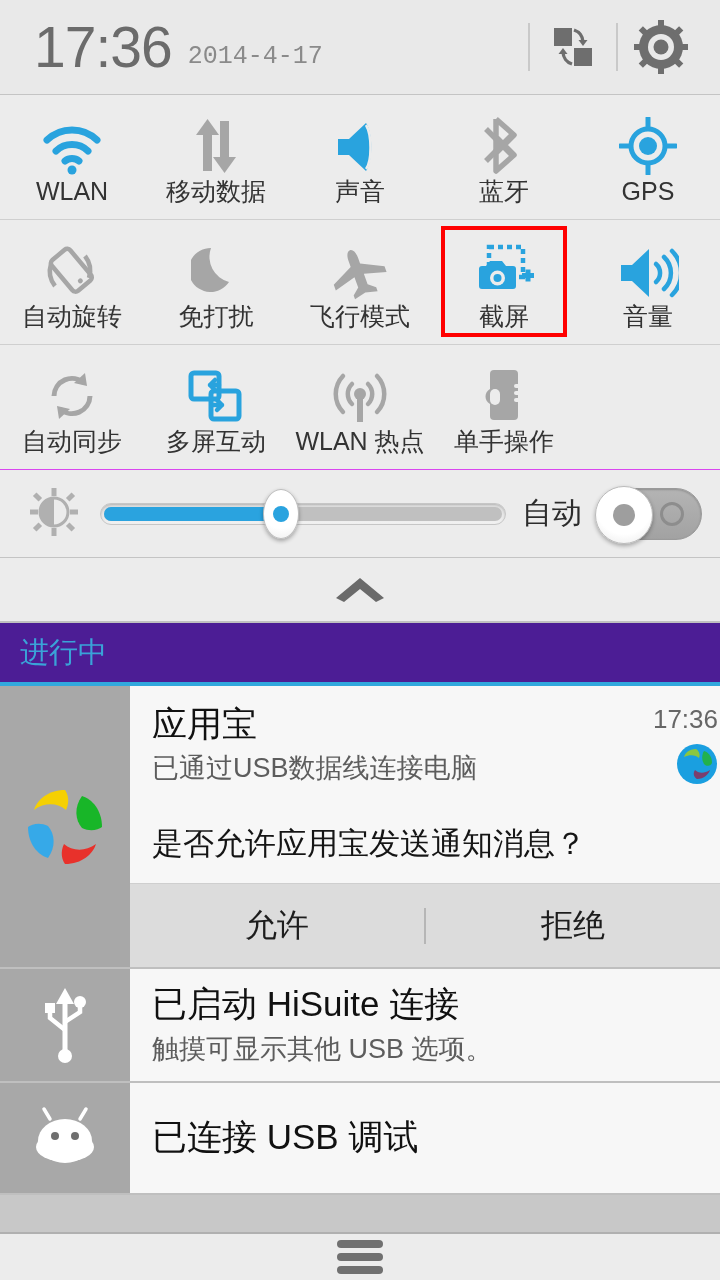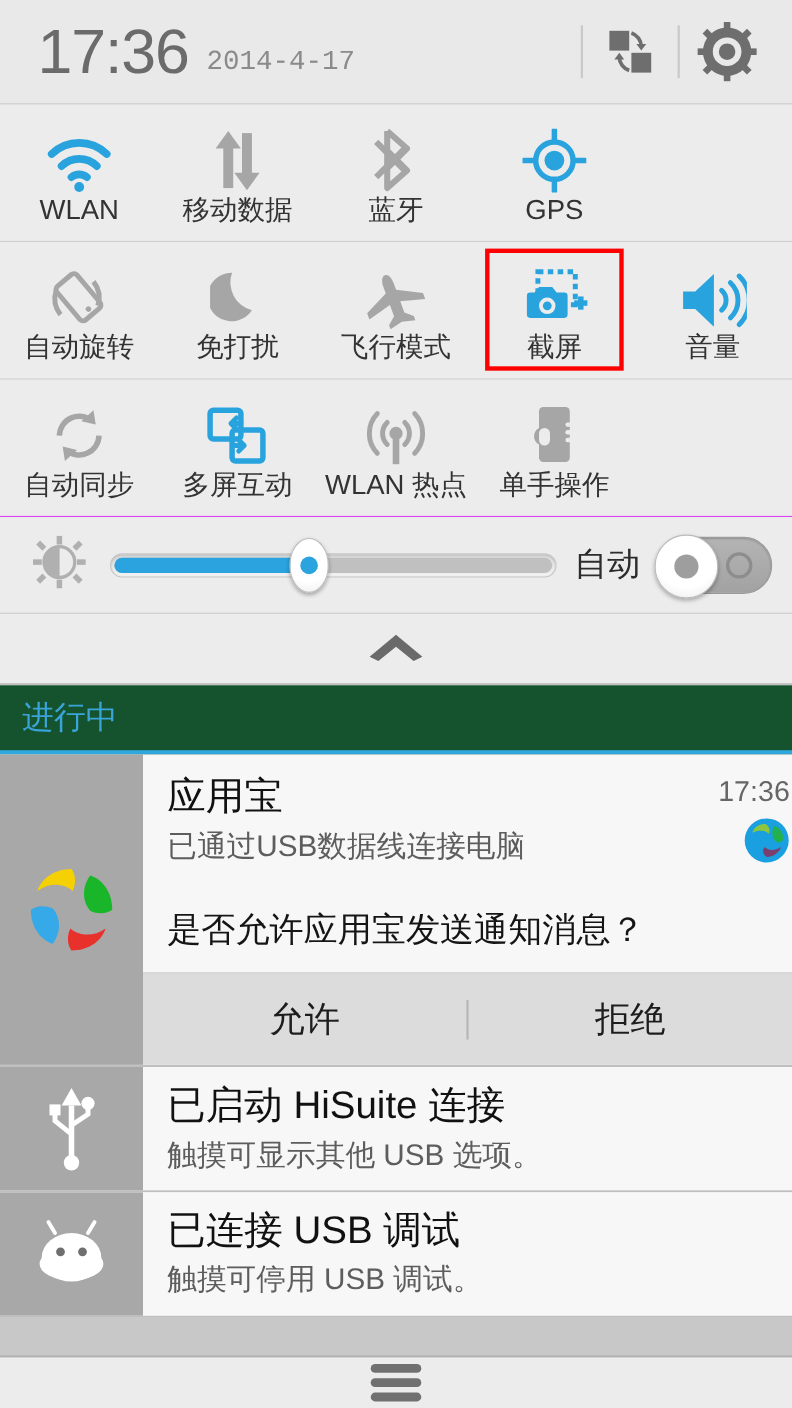--- a/index.html
+++ b/index.html
@@ -188,21 +188,21 @@
     height: 65px;
     background: #ececec;
     display: flex; align-items: center; justify-content: center;
     border-bottom: 2px solid #c0c0c0;
     flex: none;
   }
 
   
   .section-hd {
     height: 63px;
-    background: #14532d;
+    background: #4c1d95;
     display: flex; align-items: center;
     padding-left: 20px;
     border-bottom: 4px solid #31a8dd;
     flex: none;
   }
   .section-hd span {
     font-size: 29px;
     color: #3aa3d8;
   }
 
@@ -355,20 +355,30 @@
               <rect x="15" y="12" width="9" height="42"></rect>
               <path d="M19.5 2 L31 18 L8 18 Z"></path>
               <rect x="32" y="4" width="9" height="42"></rect>
               <path d="M36.5 56 L25 40 L48 40 Z"></path>
             </g>
           </svg>
         </div>
         <div class="qs-label">移动数据</div>
       </div>
 
+      <div class="qs-tile">
+        <div class="qs-ico">
+          <svg width="56" height="56" viewBox="0 0 56 56">
+            <path d="M6 20 h11 L34 4 v48 L17 36 H6 Z" fill="#29a3de"></path>
+            <path d="M34 4 c7 10 7 38 0 48" fill="#29a3de"></path>
+            <path d="M34 6 c6 10 6 36 0 44" fill="none" stroke="#ececec" stroke-width="2.5"></path>
+          </svg>
+        </div>
+        <div class="qs-label">声音</div>
+      </div>
 
       <div class="qs-tile">
         <div class="qs-ico">
           <svg width="44" height="60" viewBox="0 0 44 60">
             <path d="M14 4 L32 20 L14 38 L14 4 M14 22 L32 40 L14 56 L14 22" fill="none" stroke="#a6a6a6" stroke-width="5.5" stroke-linejoin="round"></path>
             <path d="M4 14 L30 40" stroke="#a6a6a6" stroke-width="5.5" fill="none"></path>
             <path d="M4 46 L30 20" stroke="#a6a6a6" stroke-width="5.5" fill="none"></path>
           </svg>
         </div>
         <div class="qs-label">蓝牙</div>
@@ -636,21 +646,20 @@
           <path d="M12 36 a27 22 0 0 1 54 0 a27 22 0 0 1 -54 0 Z" fill="#ffffff"></path>
           <ellipse cx="39" cy="42" rx="29" ry="15" fill="#ffffff"></ellipse>
           <circle cx="29" cy="31" r="4" fill="#6f6f6f"></circle>
           <circle cx="49" cy="31" r="4" fill="#6f6f6f"></circle>
         </svg>
       </div>
       <div class="notif-body">
         <div class="notif-main">
           <div class="notif-texts">
             <div class="notif-title">已连接 USB 调试</div>
-            <div class="notif-sub">触摸可停用 USB 调试。</div>
           </div>
         </div>
       </div>
     </div>
 
     <div style="flex:1; background:#c8c8c8;"></div>
   </div>
 
   <div class="footer">
     <div class="handle-lines">

